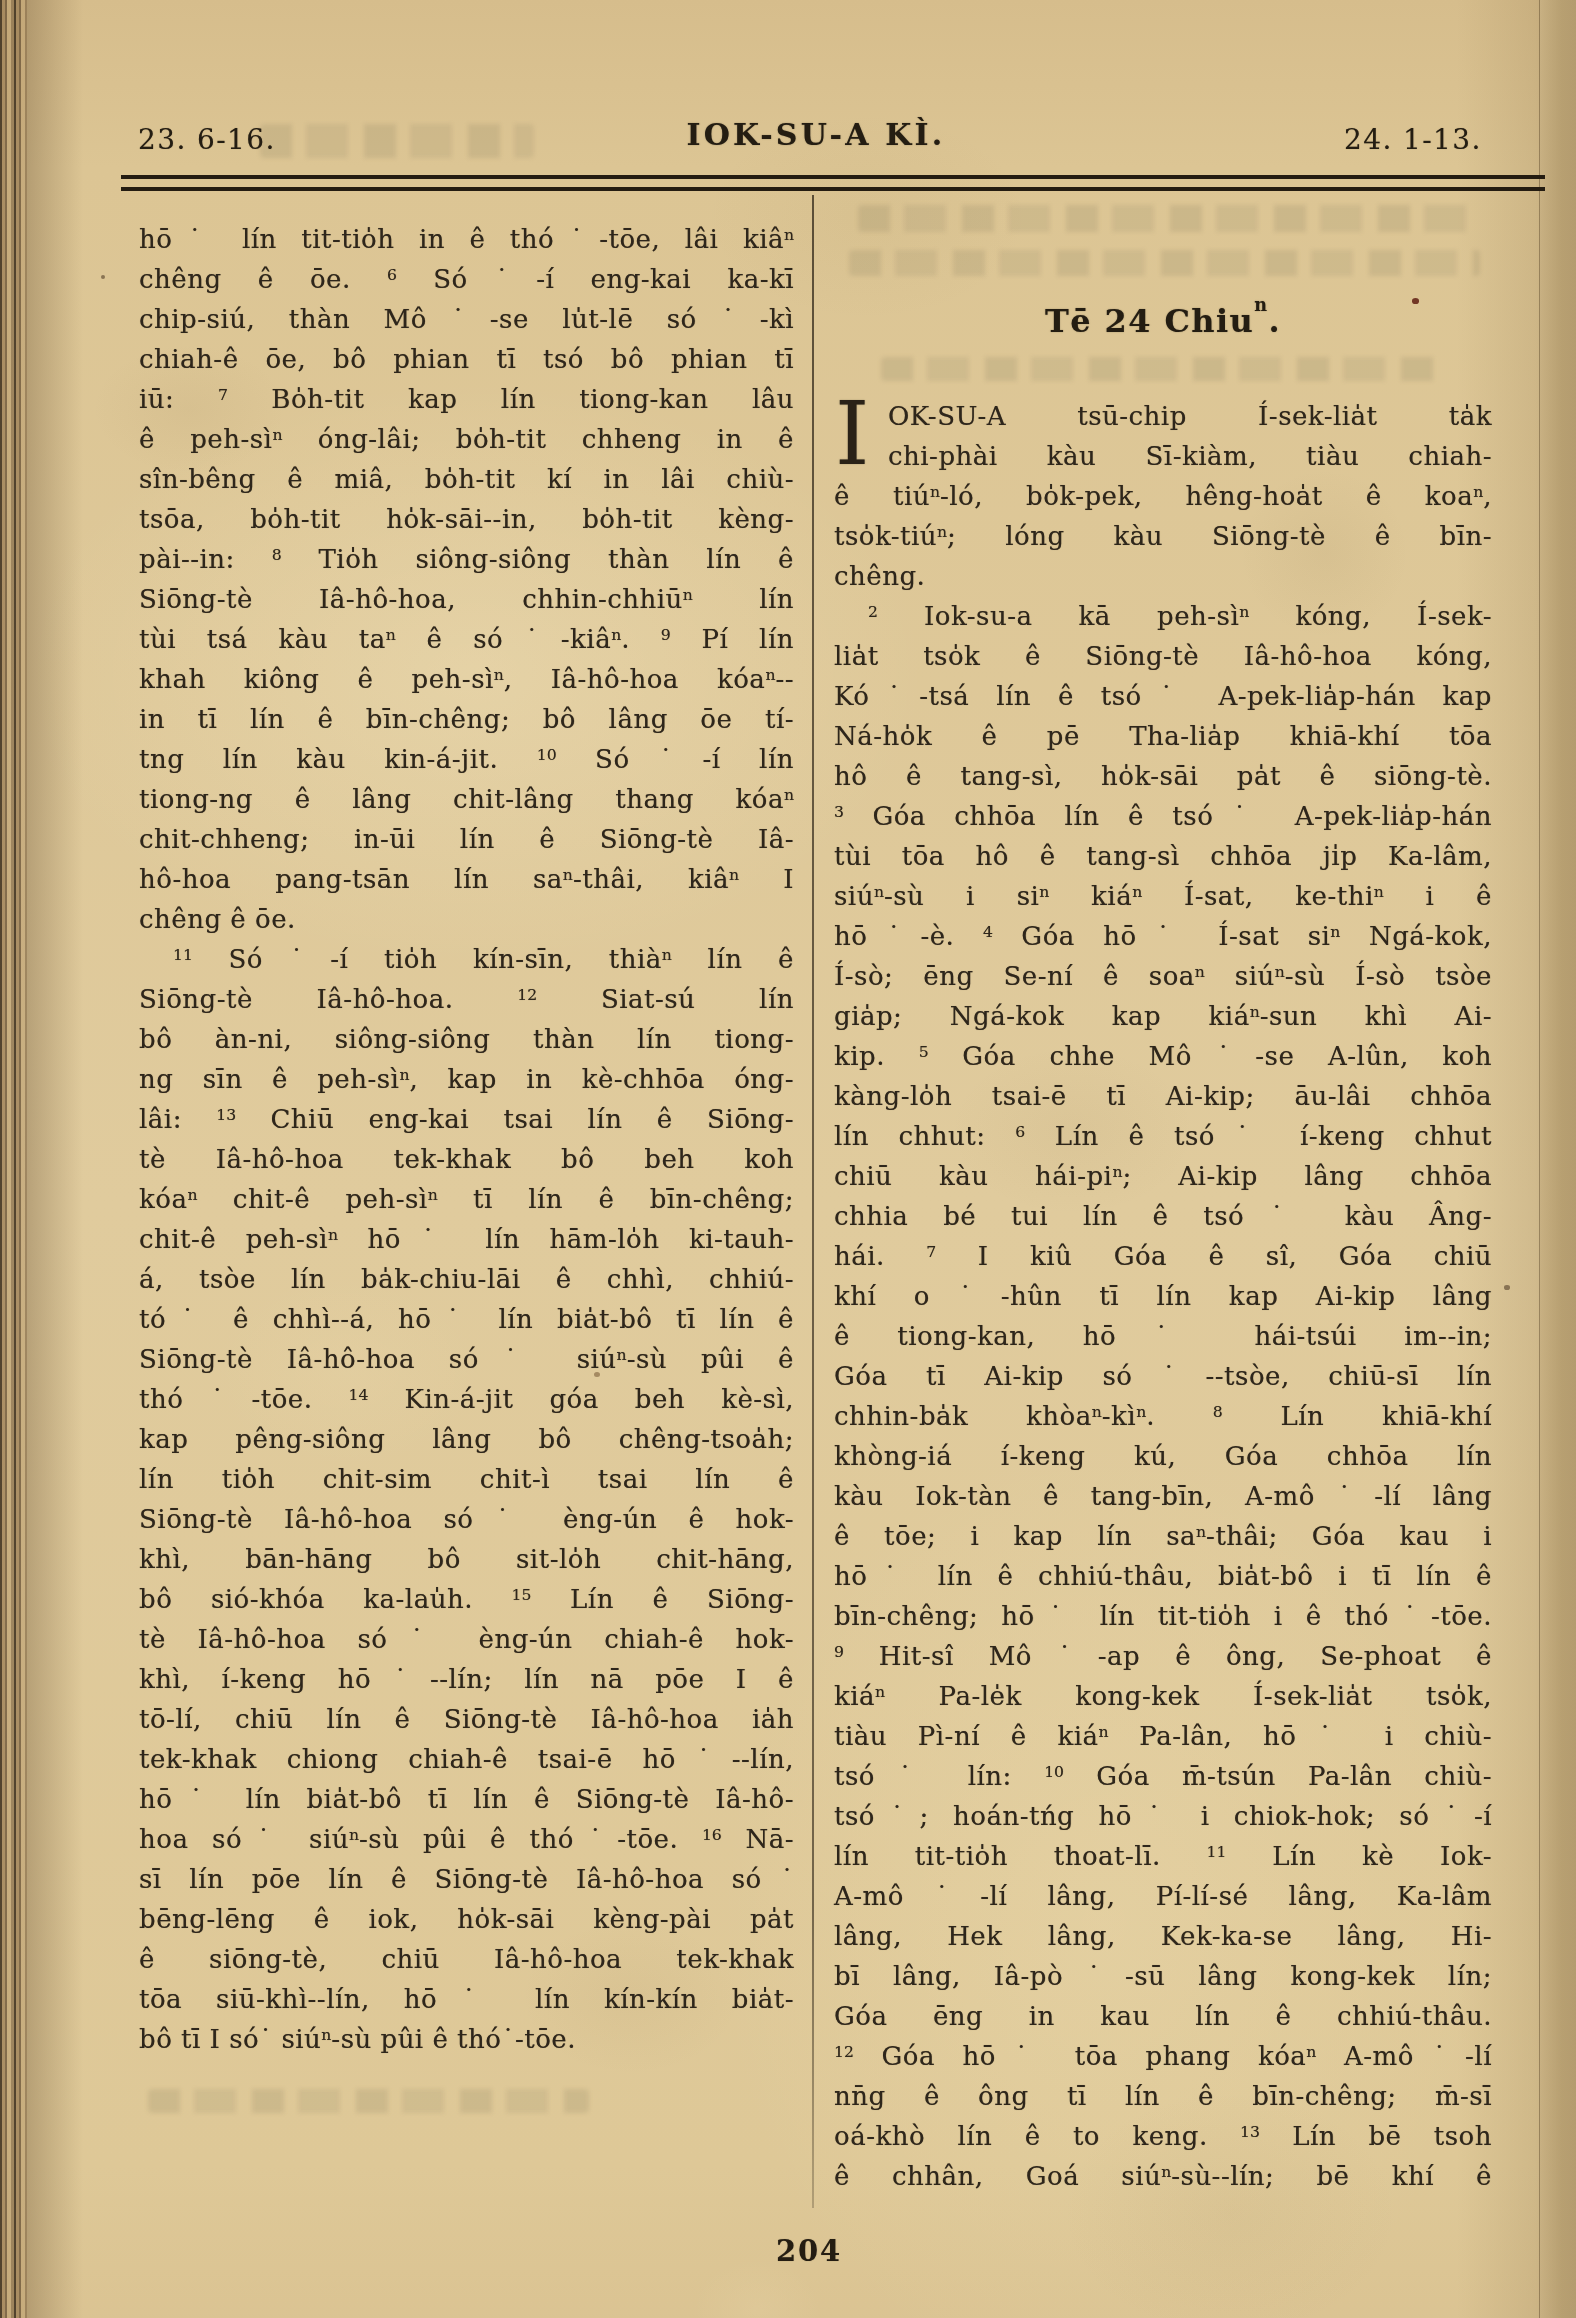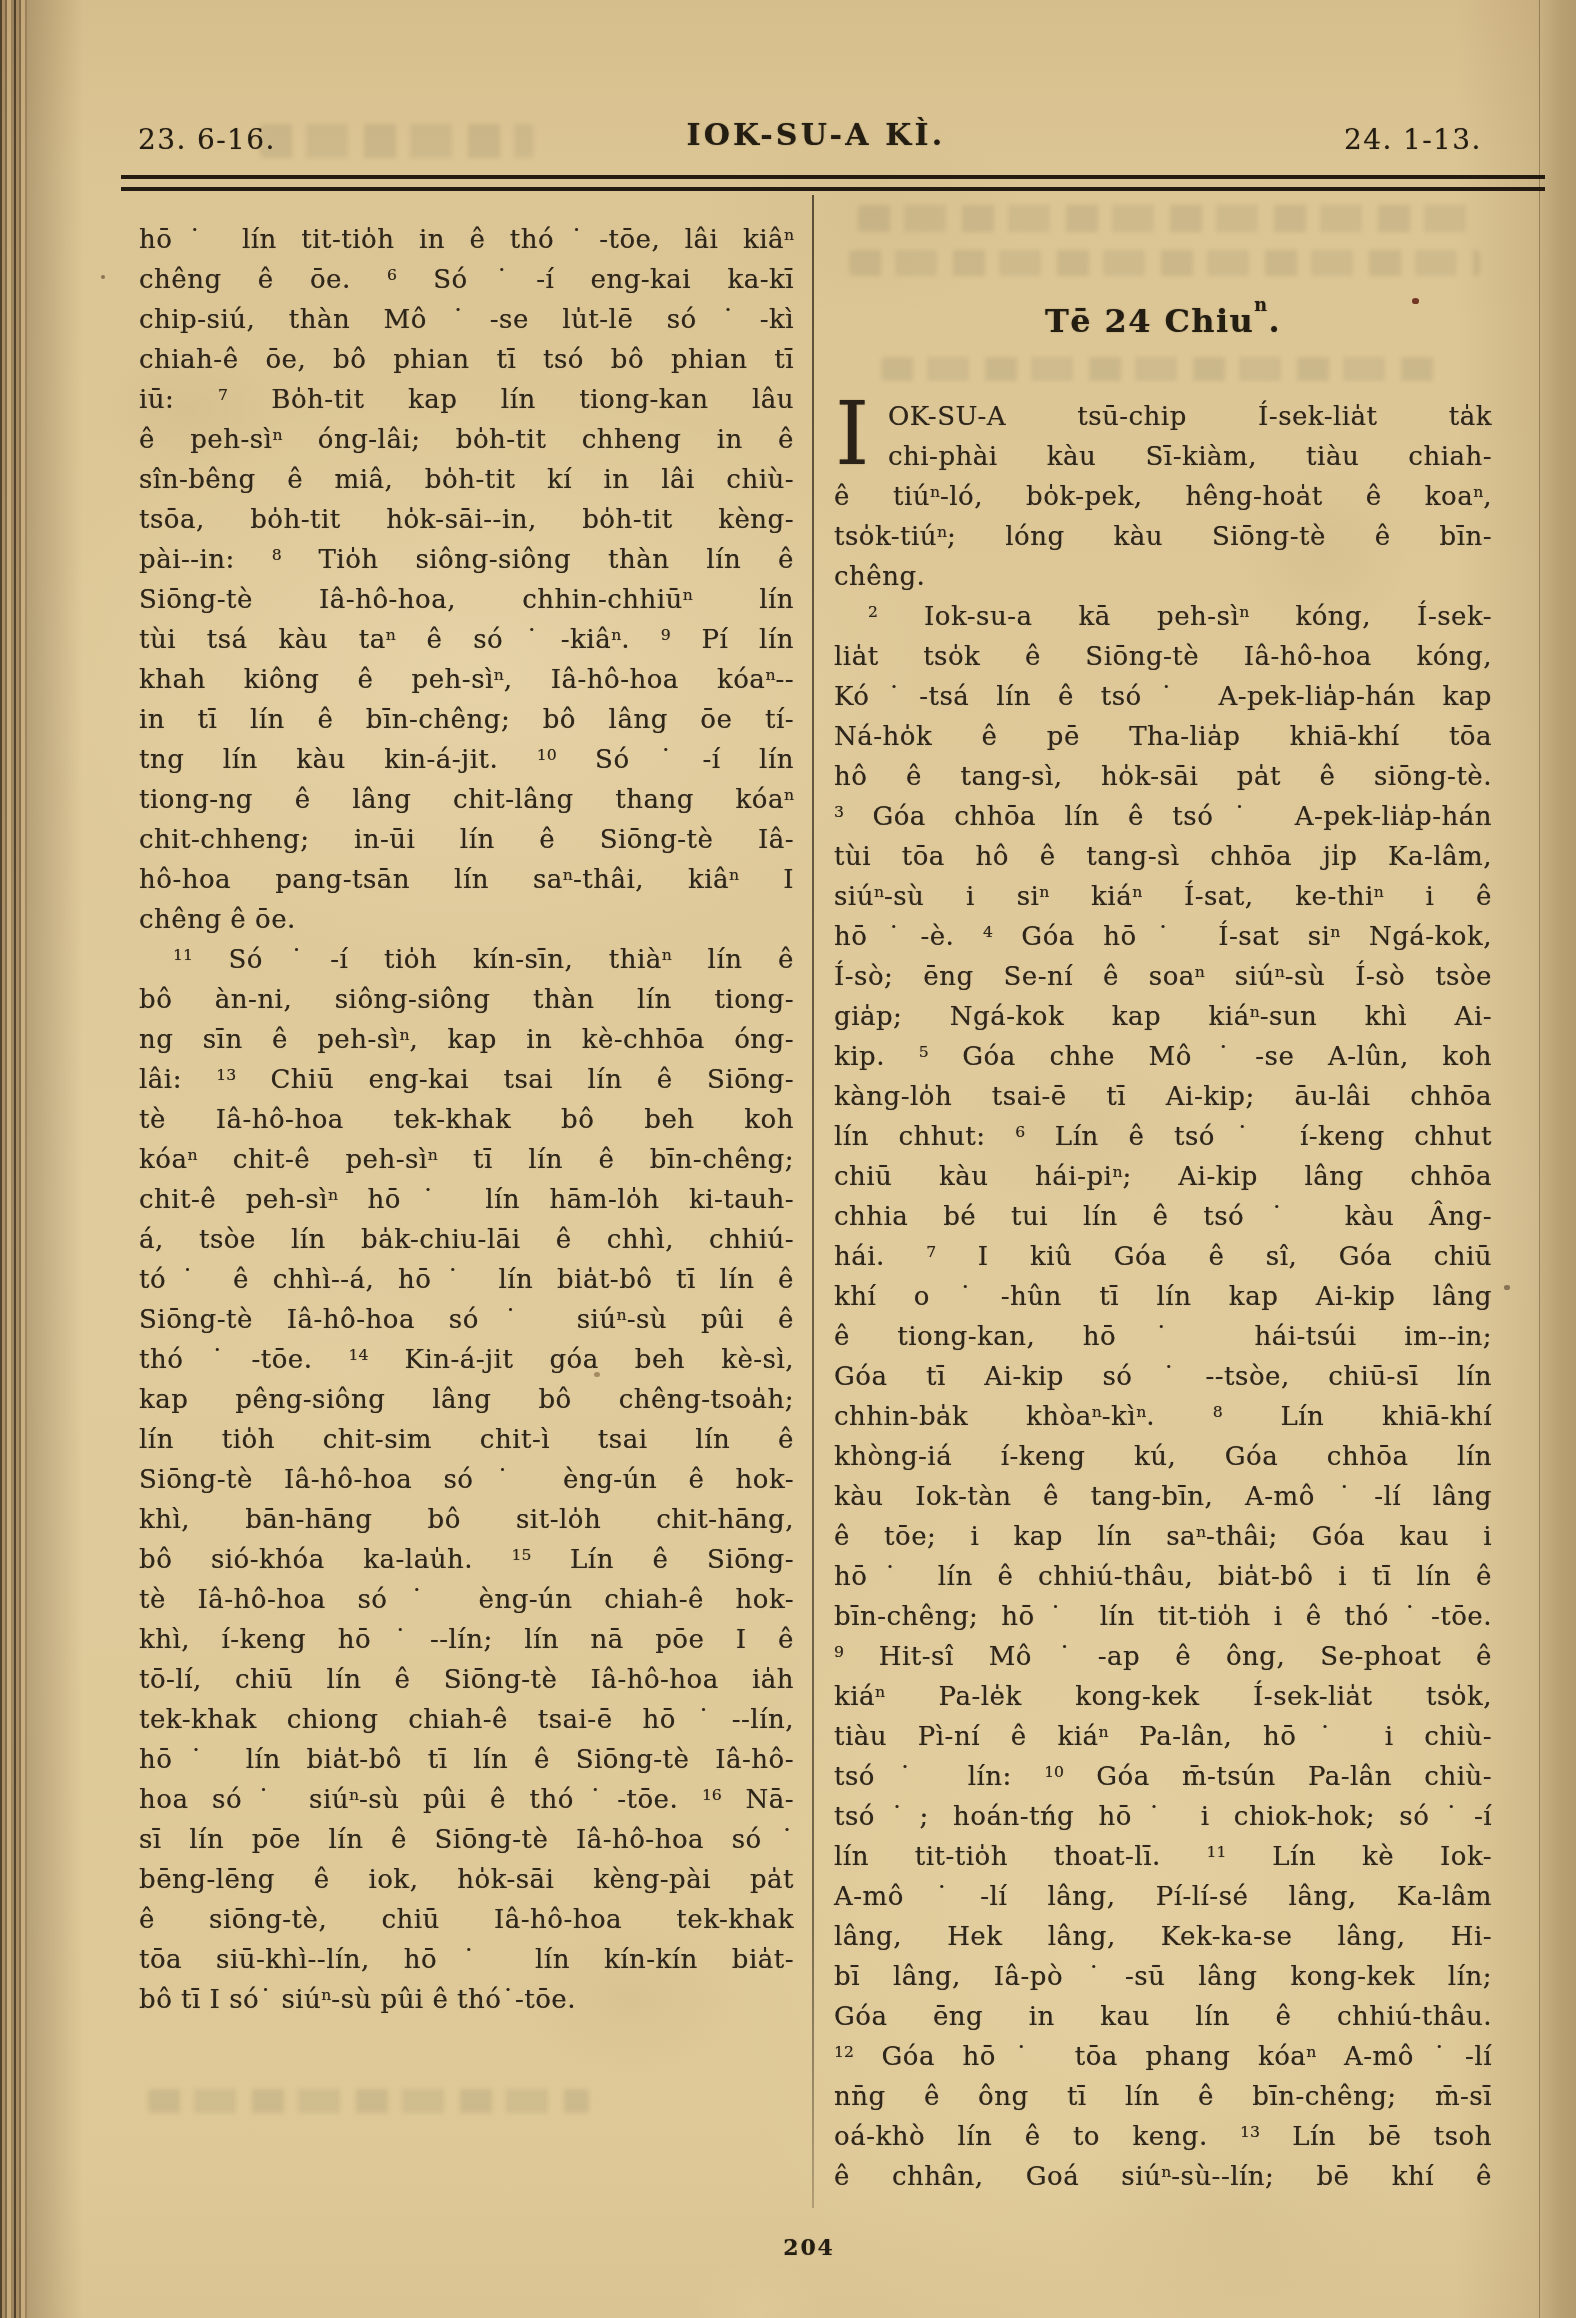--- a/index.html
+++ b/index.html
@@ -100,21 +100,21 @@
     color:#241d12;text-shadow:0 0 1.2px rgba(36,29,18,.5);
   }
   .chapter-heading sup{font-size:55%;line-height:0;position:relative;top:-0.55em;}
   .drop-cap{
     position:absolute;left:0.9px;top:-4.6px;
     font-size:87px;line-height:87px;font-weight:normal;
     color:#2a2217;text-shadow:0 0 1.2px rgba(36,29,18,.5);
   }
   .page-number{
     position:absolute;left:809px;top:2234px;transform:translateX(-50%);
-    font-size:22px;font-weight:bold;letter-spacing:1.9px;color:#241d12;
+    font-size:29px;font-weight:bold;letter-spacing:1.9px;color:#241d12;
     text-shadow:0 0 0.9px rgba(36,29,18,.45);
   }
   
   .ghost{
     position:absolute;pointer-events:none;
     background:repeating-linear-gradient(90deg,
       rgba(104,99,72,.14) 0 32px, rgba(0,0,0,0) 32px 46px,
       rgba(104,99,72,.11) 46px 88px, rgba(0,0,0,0) 88px 104px);
     filter:blur(2.3px);border-radius:4.6px;
   }
@@ -163,20 +163,21 @@
       <div class="line">Siōng-tè Iâ-hô-hoa, chhin-chhiū<sup>n</sup> lín</div>
       <div class="line">tùi tsá kàu ta<sup>n</sup> ê só˙-kiâ<sup>n</sup>. <sup>9</sup> Pí lín</div>
       <div class="line">khah kiông ê peh-sì<sup>n</sup>, Iâ-hô-hoa kóa<sup>n</sup>--</div>
       <div class="line">in tī lín ê bīn-chêng; bô lâng ōe tí-</div>
       <div class="line">tng lín kàu kin-á-jit. <sup>10</sup> Só˙-í lín</div>
       <div class="line">tiong-ng ê lâng chit-lâng thang kóa<sup>n</sup></div>
       <div class="line">chit-chheng; in-ūi lín ê Siōng-tè Iâ-</div>
       <div class="line">hô-hoa pang-tsān lín sa<sup>n</sup>-thâi, kiâ<sup>n</sup> I</div>
       <div class="line end">chêng ê ōe.</div>
       <div class="line ind"><sup>11</sup> Só˙-í tio̍h kín-sīn, thià<sup>n</sup> lín ê</div>
+      <div class="line">Siōng-tè Iâ-hô-hoa. <sup>12</sup> Siat-sú lín</div>
       <div class="line">bô àn-ni, siông-siông thàn lín tiong-</div>
       <div class="line">ng sīn ê peh-sì<sup>n</sup>, kap in kè-chhōa óng-</div>
       <div class="line">lâi: <sup>13</sup> Chiū eng-kai tsai lín ê Siōng-</div>
       <div class="line">tè Iâ-hô-hoa tek-khak bô beh koh</div>
       <div class="line">kóa<sup>n</sup> chit-ê peh-sì<sup>n</sup> tī lín ê bīn-chêng;</div>
       <div class="line">chit-ê peh-sì<sup>n</sup> hō˙ lín hām-lo̍h ki-tauh-</div>
       <div class="line">á, tsòe lín ba̍k-chiu-lāi ê chhì, chhiú-</div>
       <div class="line">tó˙ ê chhì--á, hō˙ lín bia̍t-bô tī lín ê</div>
       <div class="line">Siōng-tè Iâ-hô-hoa só˙ siú<sup>n</sup>-sù pûi ê</div>
       <div class="line">thó˙-tōe. <sup>14</sup> Kin-á-jit góa beh kè-sì,</div>

